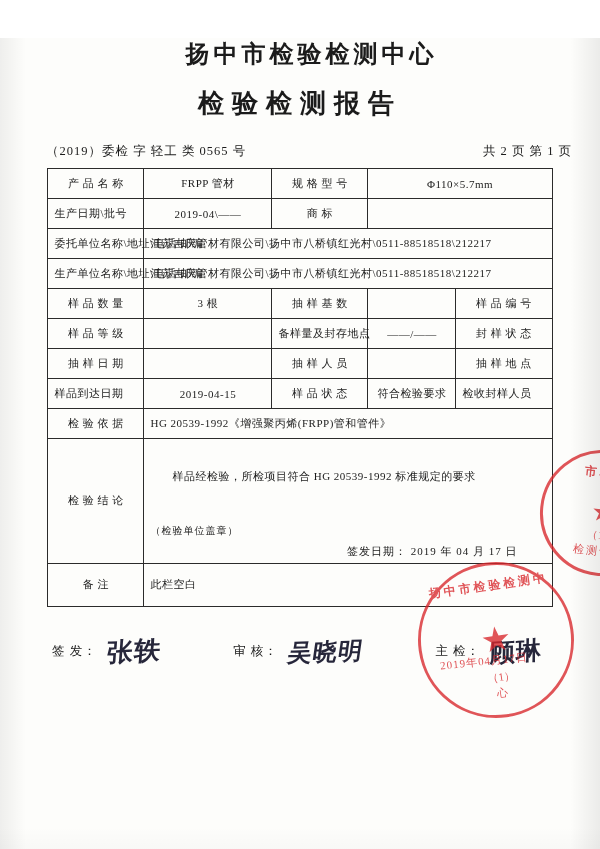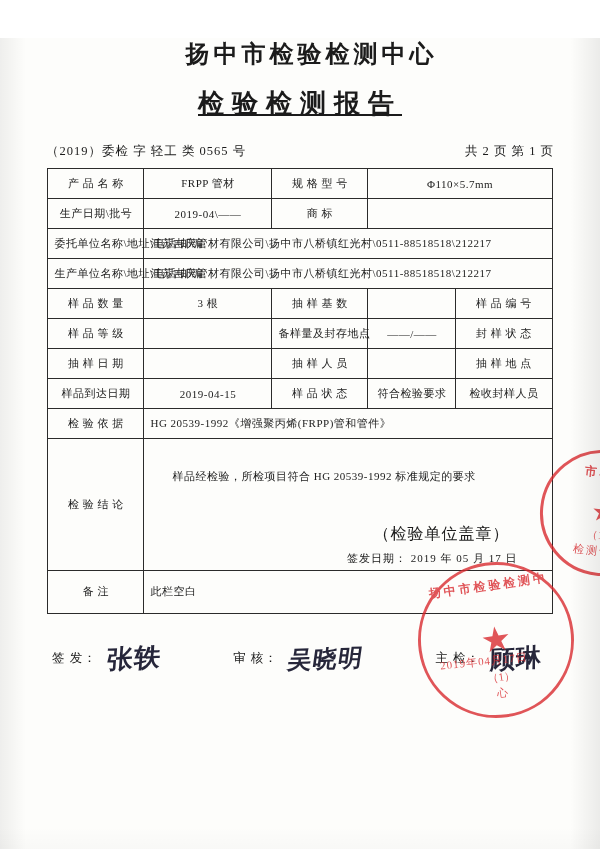--- a/index.html
+++ b/index.html
@@ -49,27 +49,26 @@
     margin-top: 38px;
     font-family: "Liberation Serif", "DejaVu Serif", serif;
     margin-left: 23px;
   }
   .title2 {
     text-align: center;
     font-size: 26px;
     letter-spacing: 8px;
     font-weight: bold;
     margin-top: 16px;
-    text-decoration: underline;
   }
   .meta-row {
     display: flex;
     justify-content: space-between;
     align-items: baseline;
-    margin: 22px 46px 8px 46px;
+    margin: 22px 28px 8px 46px;
     font-size: 12.5px;
   }
   .meta-left { letter-spacing: 1px; }
   .meta-right { letter-spacing: 1px; }
 
   table.report {
     border-collapse: collapse;
     width: 504px;
     margin: 0 auto;
     table-layout: fixed;
@@ -82,21 +81,20 @@
     height: 21px;
     vertical-align: middle;
     letter-spacing: 0.5px;
   }
   td.lbl {
     text-align: center;
     letter-spacing: 2px;
     white-space: nowrap;
   }
   td.lbl-tight {
-    text-align: center;
     letter-spacing: 0px;
     white-space: nowrap;
     font-size: 10.5px;
   }
   td.val {
     text-align: center;
   }
   td.val-left {
     text-align: left;
     padding-left: 10px;
@@ -115,22 +113,22 @@
     line-height: 1.7;
   }
   .sign-date {
     text-align: right;
     font-size: 11px;
     padding-right: 28px;
     padding-top: 26px;
     letter-spacing: 1px;
   }
   .seal-caption {
-    text-align: right;
-    font-size: 16px;
+    text-align: left;
+    font-size: 10px;
     padding-right: 36px;
     letter-spacing: 1px;
   }
   .conclusion-cell {
     position: relative;
     height: 120px;
     vertical-align: top;
   }
 
   
@@ -297,21 +295,21 @@
       <tr>
         <td class="lbl tall">检 验 依 据</td>
         <td class="val-left tall" colspan="4">HG 20539-1992《增强聚丙烯(FRPP)管和管件》</td>
       </tr>
 
       <tr>
         <td class="lbl tall2">检 验 结 论</td>
         <td class="conclusion-cell" colspan="4">
           <div class="concl-text" style="padding-top:24px;">样品经检验，所检项目符合 HG 20539-1992 标准规定的要求</div>
           <div class="seal-caption" style="margin-top:38px;">（检验单位盖章）</div>
-          <div class="sign-date" style="padding-top:6px;">签发日期：   2019  年    05  月   17  日</div>
+          <div class="sign-date" style="padding-top:6px;">签发日期：   2019  年    04  月   17  日</div>
         </td>
       </tr>
 
       <tr>
         <td class="lbl" style="height:34px;">备     注</td>
         <td class="val-left" colspan="4">此栏空白</td>
       </tr>
     </tbody>
   </table>
 

